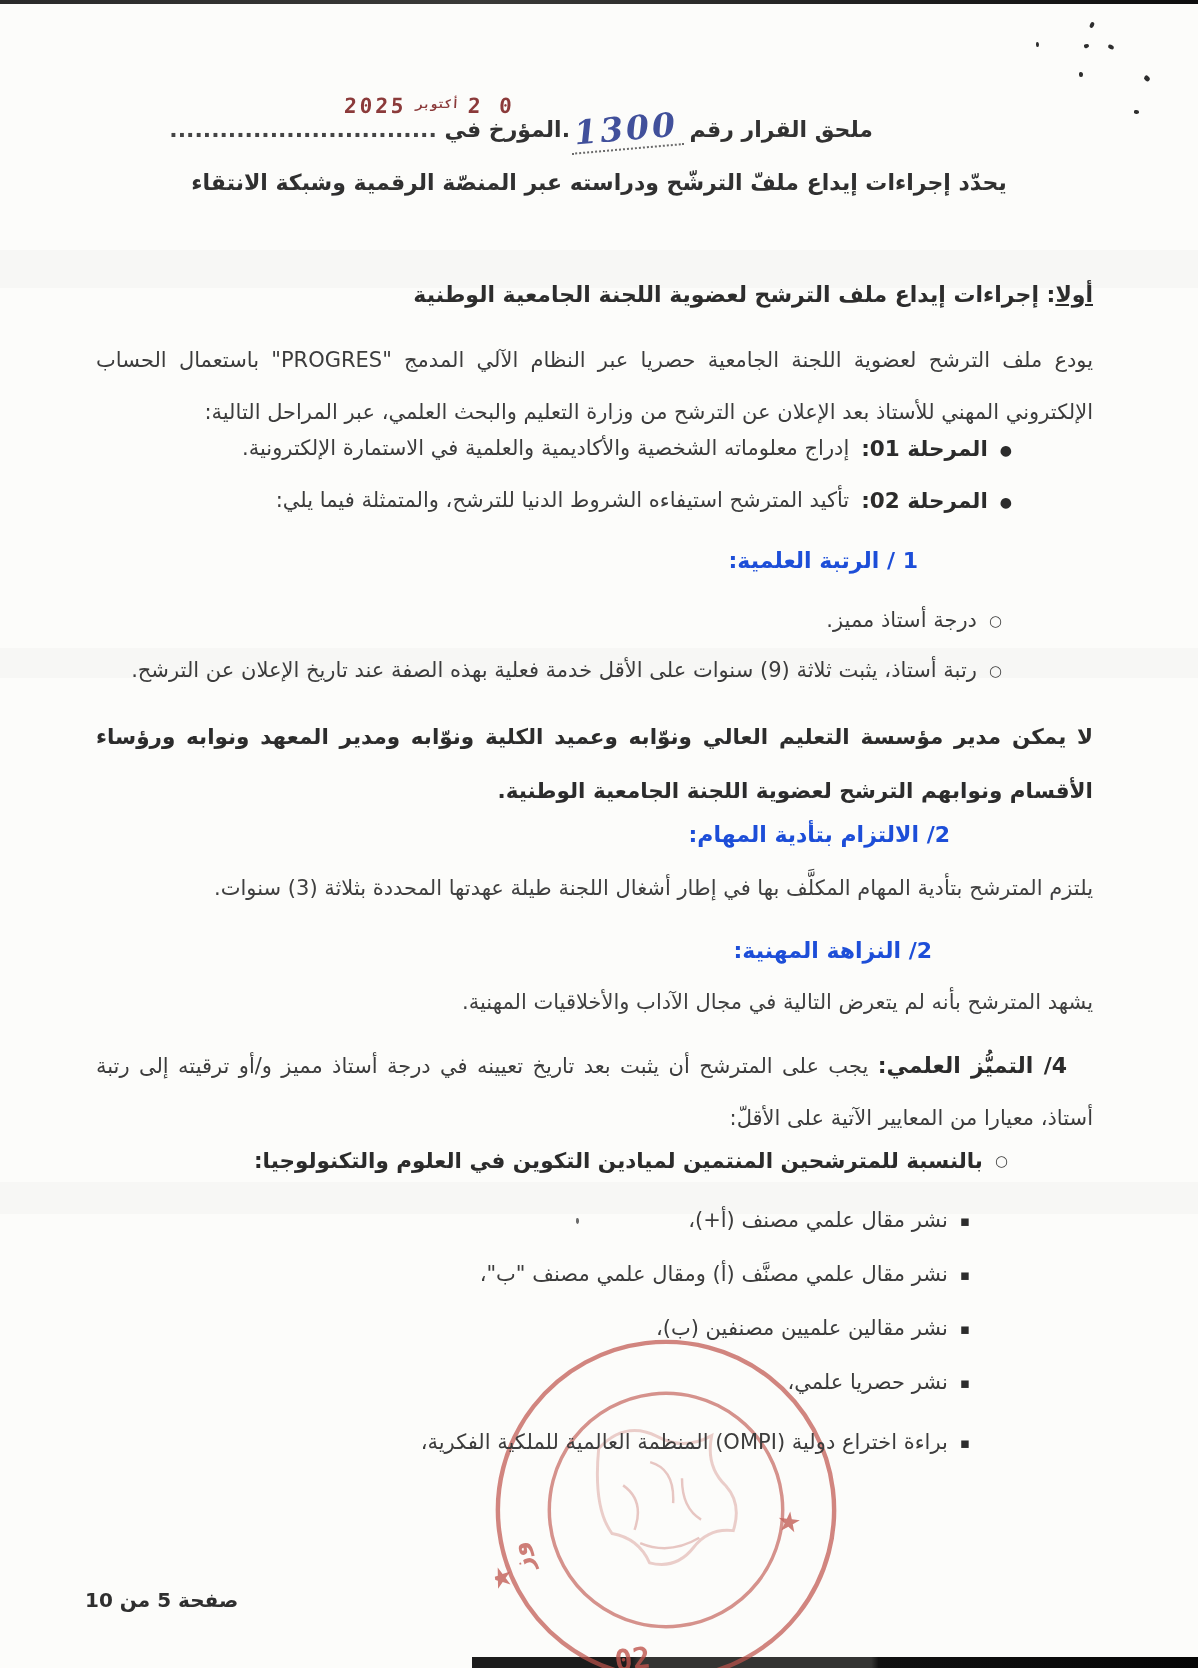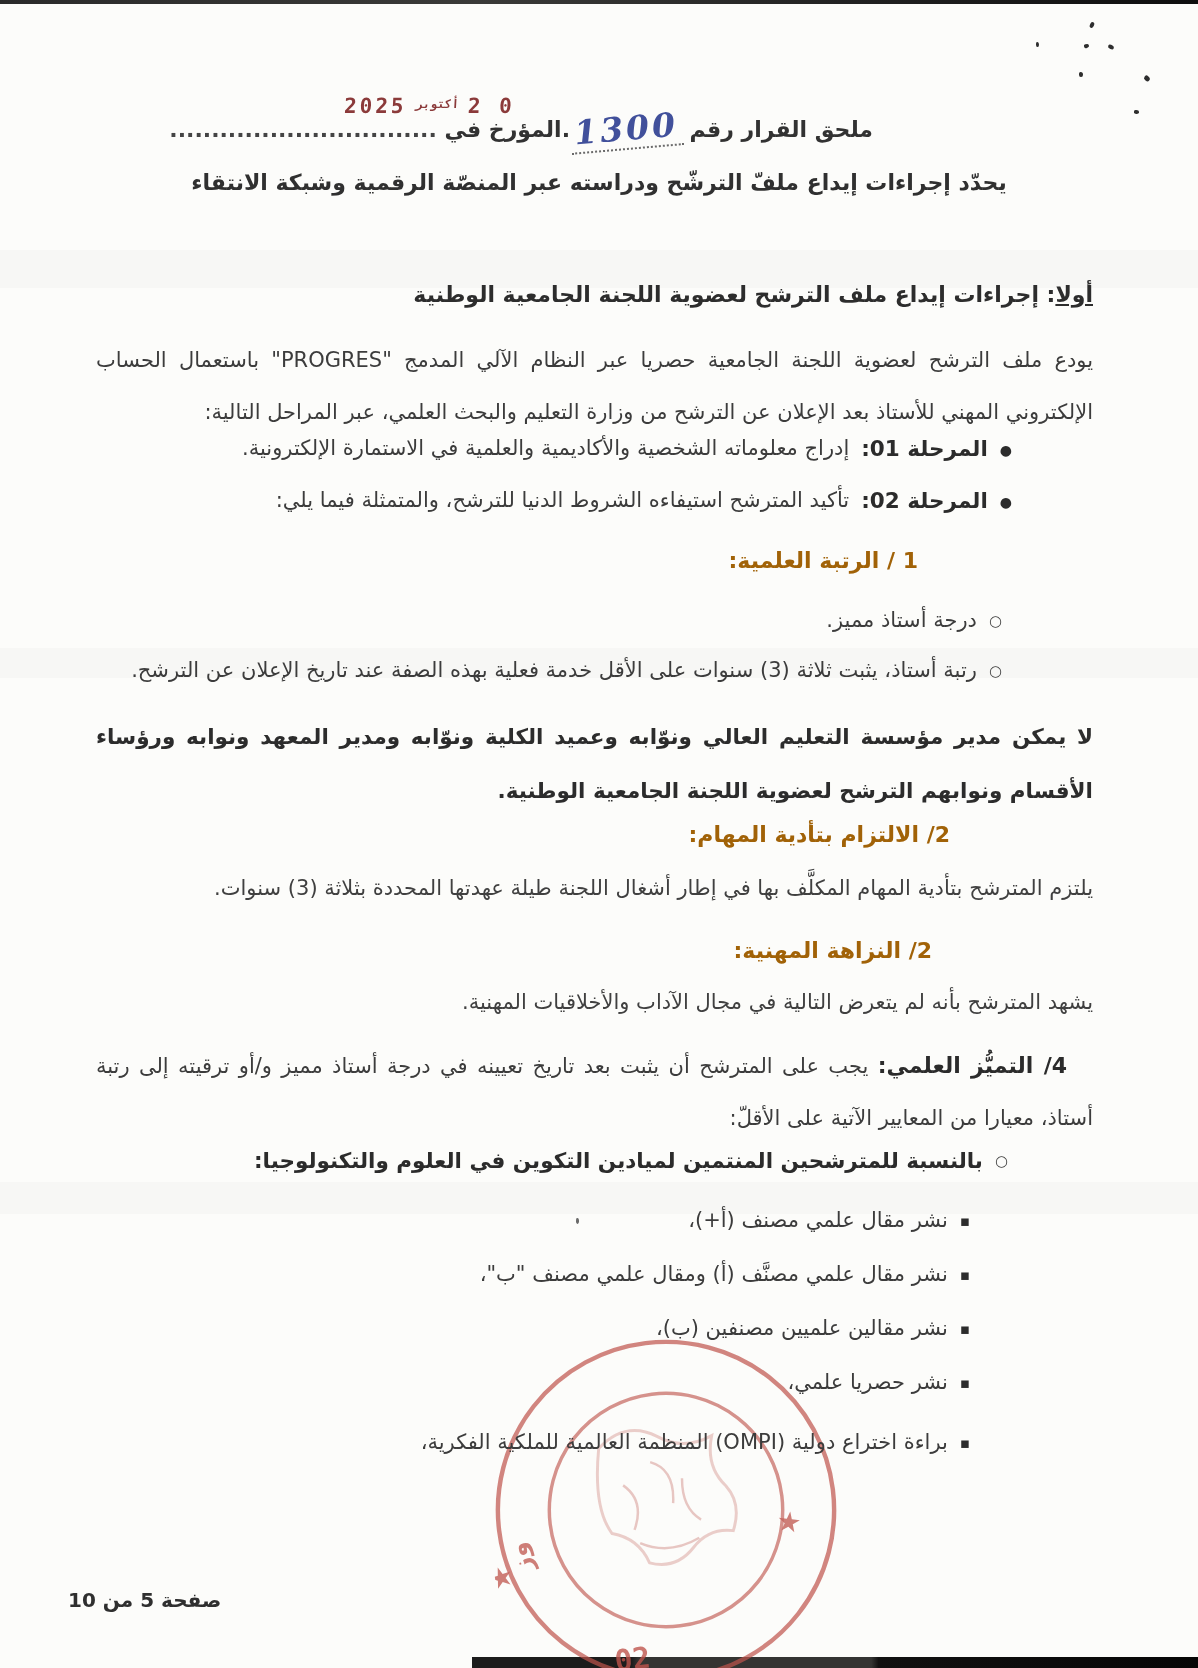--- a/index.html
+++ b/index.html
@@ -25,21 +25,21 @@
     color:#8b3a3a;font-family:"DejaVu Sans Mono",monospace;font-weight:bold;
     transform:skewX(-3deg);}
   .datestamp .big{font-size:21px;letter-spacing:3px;}
   .datestamp .small{font-size:12px;transform:translateY(-5px);}
   .subtitle{font-size:22px;font-weight:bold;color:#303030;text-align:center;}
 
   .secheading{font-size:22px;font-weight:bold;color:#2d2d2d;}
   .uline{text-decoration:underline;}
   .para{font-size:21px;line-height:52px;text-align:justify;color:#3c3c3c;}
   .bold-note{font-size:21.5px;font-weight:bold;line-height:54px;text-align:justify;color:#2c2c2c;}
-  .subhead{font-size:22px;font-weight:bold;color:#a16207;white-space:nowrap;}
+  .subhead{font-size:22px;font-weight:bold;color:#1d4ed8;white-space:nowrap;}
   .plain{font-size:21px;color:#404040;white-space:nowrap;}
 
   .row{display:flex;align-items:flex-start;gap:12px;white-space:nowrap;}
   .b-filled{font-size:14px;line-height:28px;color:#2c2c2c;}
   .b-hollow{font-size:15px;line-height:27px;color:#3a3a3a;}
   .b-square{font-size:15px;line-height:27px;color:#2c2c2c;}
   .lbl{font-weight:bold;color:#2b2b2b;font-size:21.5px;}
   .row .txt{font-size:21px;color:#3c3c3c;}
   .row .txt-bold{font-size:21.5px;font-weight:bold;color:#2b2b2b;}
 
@@ -117,21 +117,21 @@
   </div>
 
   <div class="abs subhead" style="top:548px;right:280px;">1 / الرتبة العلمية:</div>
 
   <div class="abs row" style="top:608px;right:196px;">
     <span class="b-hollow">○</span>
     <span class="txt">درجة أستاذ مميز.</span>
   </div>
   <div class="abs row" style="top:658px;right:196px;">
     <span class="b-hollow">○</span>
-    <span class="txt">رتبة أستاذ، يثبت ثلاثة (3) سنوات على الأقل خدمة فعلية بهذه الصفة عند تاريخ الإعلان عن الترشح.</span>
+    <span class="txt">رتبة أستاذ، يثبت ثلاثة (9) سنوات على الأقل خدمة فعلية بهذه الصفة عند تاريخ الإعلان عن الترشح.</span>
   </div>
 
   <div class="abs bold-note" style="top:710px;right:105px;left:96px;">لا يمكن مدير مؤسسة التعليم العالي ونوّابه وعميد الكلية ونوّابه ومدير المعهد ونوابه ورؤساء الأقسام ونوابهم الترشح لعضوية اللجنة الجامعية الوطنية.</div>
 
   <div class="abs subhead" style="top:822px;right:248px;">2/ الالتزام بتأدية المهام:</div>
   <div class="abs plain" style="top:876px;right:105px;">يلتزم المترشح بتأدية المهام المكلَّف بها في إطار أشغال اللجنة طيلة عهدتها المحددة بثلاثة (3) سنوات.</div>
 
   <div class="abs subhead" style="top:938px;right:266px;">2/ النزاهة المهنية:</div>
   <div class="abs plain" style="top:990px;right:105px;">يشهد المترشح بأنه لم يتعرض التالية في مجال الآداب والأخلاقيات المهنية.</div>
 
@@ -159,15 +159,15 @@
   </div>
   <div class="abs row" style="top:1370px;right:228px;">
     <span class="b-square">▪</span>
     <span class="txt">نشر حصريا علمي،</span>
   </div>
   <div class="abs row" style="top:1430px;right:228px;">
     <span class="b-square">▪</span>
     <span class="txt">براءة اختراع دولية (OMPI) المنظمة العالمية للملكية الفكرية،</span>
   </div>
 
-  <div class="abs footer" style="top:1588px;left:68px;">صفحة 5 من 10</div>
+  <div class="abs footer" style="top:1588px;left:85px;">صفحة 5 من 10</div>
 
 </div>
 
 </body></html>

